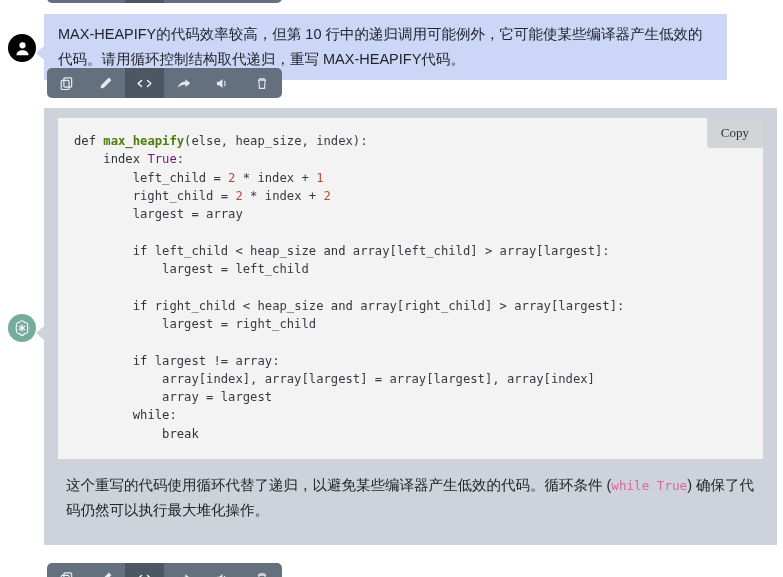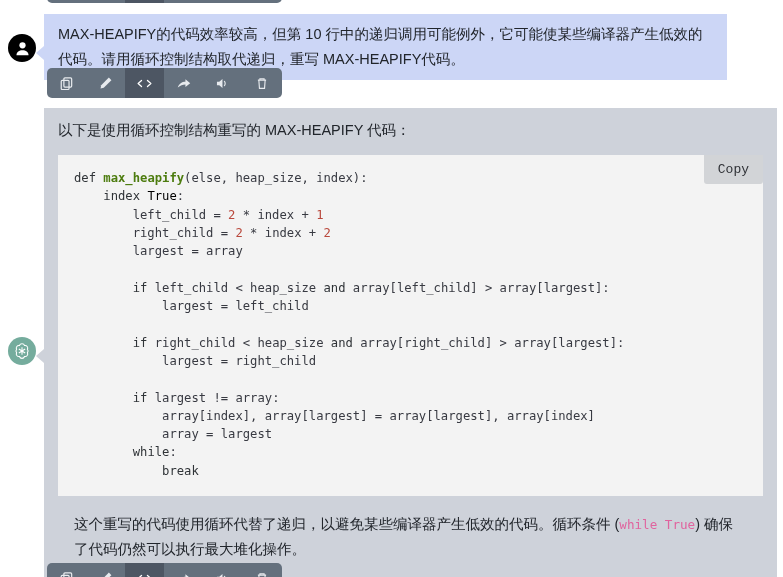--- a/index.html
+++ b/index.html
@@ -120,40 +120,40 @@
     padding: 14px 16px 16px 16px;
     box-sizing: border-box;
   }
   .copy-btn {
     position: absolute;
     top: 0;
     right: 0;
     background: #d2d4d7;
     color: #2f3136;
     font-size: 13px;
-    font-family: Liberation Mono, monospace;
+    font-family: Liberation Serif, serif;
     padding: 7px 14px;
     border: none;
     border-radius: 0 0 3px 3px;
     cursor: pointer;
   }
   pre.code {
     margin: 0;
     font-family: "DejaVu Sans Mono", monospace;
     font-size: 12.2px;
     line-height: 18.3px;
     color: #383a42;
     white-space: pre;
   }
   .k  { color: #2f3337; font-weight: normal; }   
   .fn { color: #4d7c0f; font-weight: bold; }   
-  .bl { color: #000000; }                      
+  .bl { color: #701a75; }                      
   .nu { color: #b9483c; }                      
 
-  .assistant-outro { margin: 16px; }
+  .assistant-outro { margin: 8px; }
   code.inline {
     font-family: "DejaVu Sans Mono", monospace;
     font-size: 12.6px;
     color: #e0649e;
   }
 </style>
 </head>
 <body>
 
 <div class="toolbar-top-clip">
@@ -231,21 +231,20 @@
 <div class="msg-row" id="assistant-row">
   <div class="avatar avatar-assistant">
     <svg width="20" height="20" viewBox="0 0 24 24" fill="none" stroke="#ffffff" stroke-width="1.25">
       <path d="M12 3.2a3.2 3.2 0 0 1 3.05 2.2 3.2 3.2 0 0 1 3.47 4.6 3.2 3.2 0 0 1 0 4.0 3.2 3.2 0 0 1-3.47 4.6 3.2 3.2 0 0 1-6.1 0A3.2 3.2 0 0 1 5.48 14a3.2 3.2 0 0 1 0-4.0A3.2 3.2 0 0 1 8.95 5.4 3.2 3.2 0 0 1 12 3.2z"></path>
       <path d="M12 7.4v9.2M8.2 9.6l7.6 4.8M15.8 9.6l-7.6 4.8"></path>
     </svg>
   </div>
   <div class="tail tail-assistant"></div>
   <div class="bubble bubble-assistant">
 
-    <p class="assistant-intro">以下是使用循环控制结构重写的 MAX-HEAPIFY 代码：</p>
 
     <div class="code-block">
       <button class="copy-btn">Copy</button>
       <pre class="code" id="code-content"><span class="k">def </span><span class="fn">max_heapify</span><span>(else, heap_size, index):</span>
 <span>    </span><span class="k">index </span><span class="bl">True</span><span>:</span>
 <span>        left_child = </span><span class="nu">2</span><span> * index + </span><span class="nu">1</span>
 <span>        right_child = </span><span class="nu">2</span><span> * index + </span><span class="nu">2</span>
 <span>        largest = array</span>
 <span></span>
 <span>        </span><span class="k">if</span><span> left_child &lt; heap_size </span><span class="k">and</span><span> array[left_child] &gt; array[largest]:</span>

